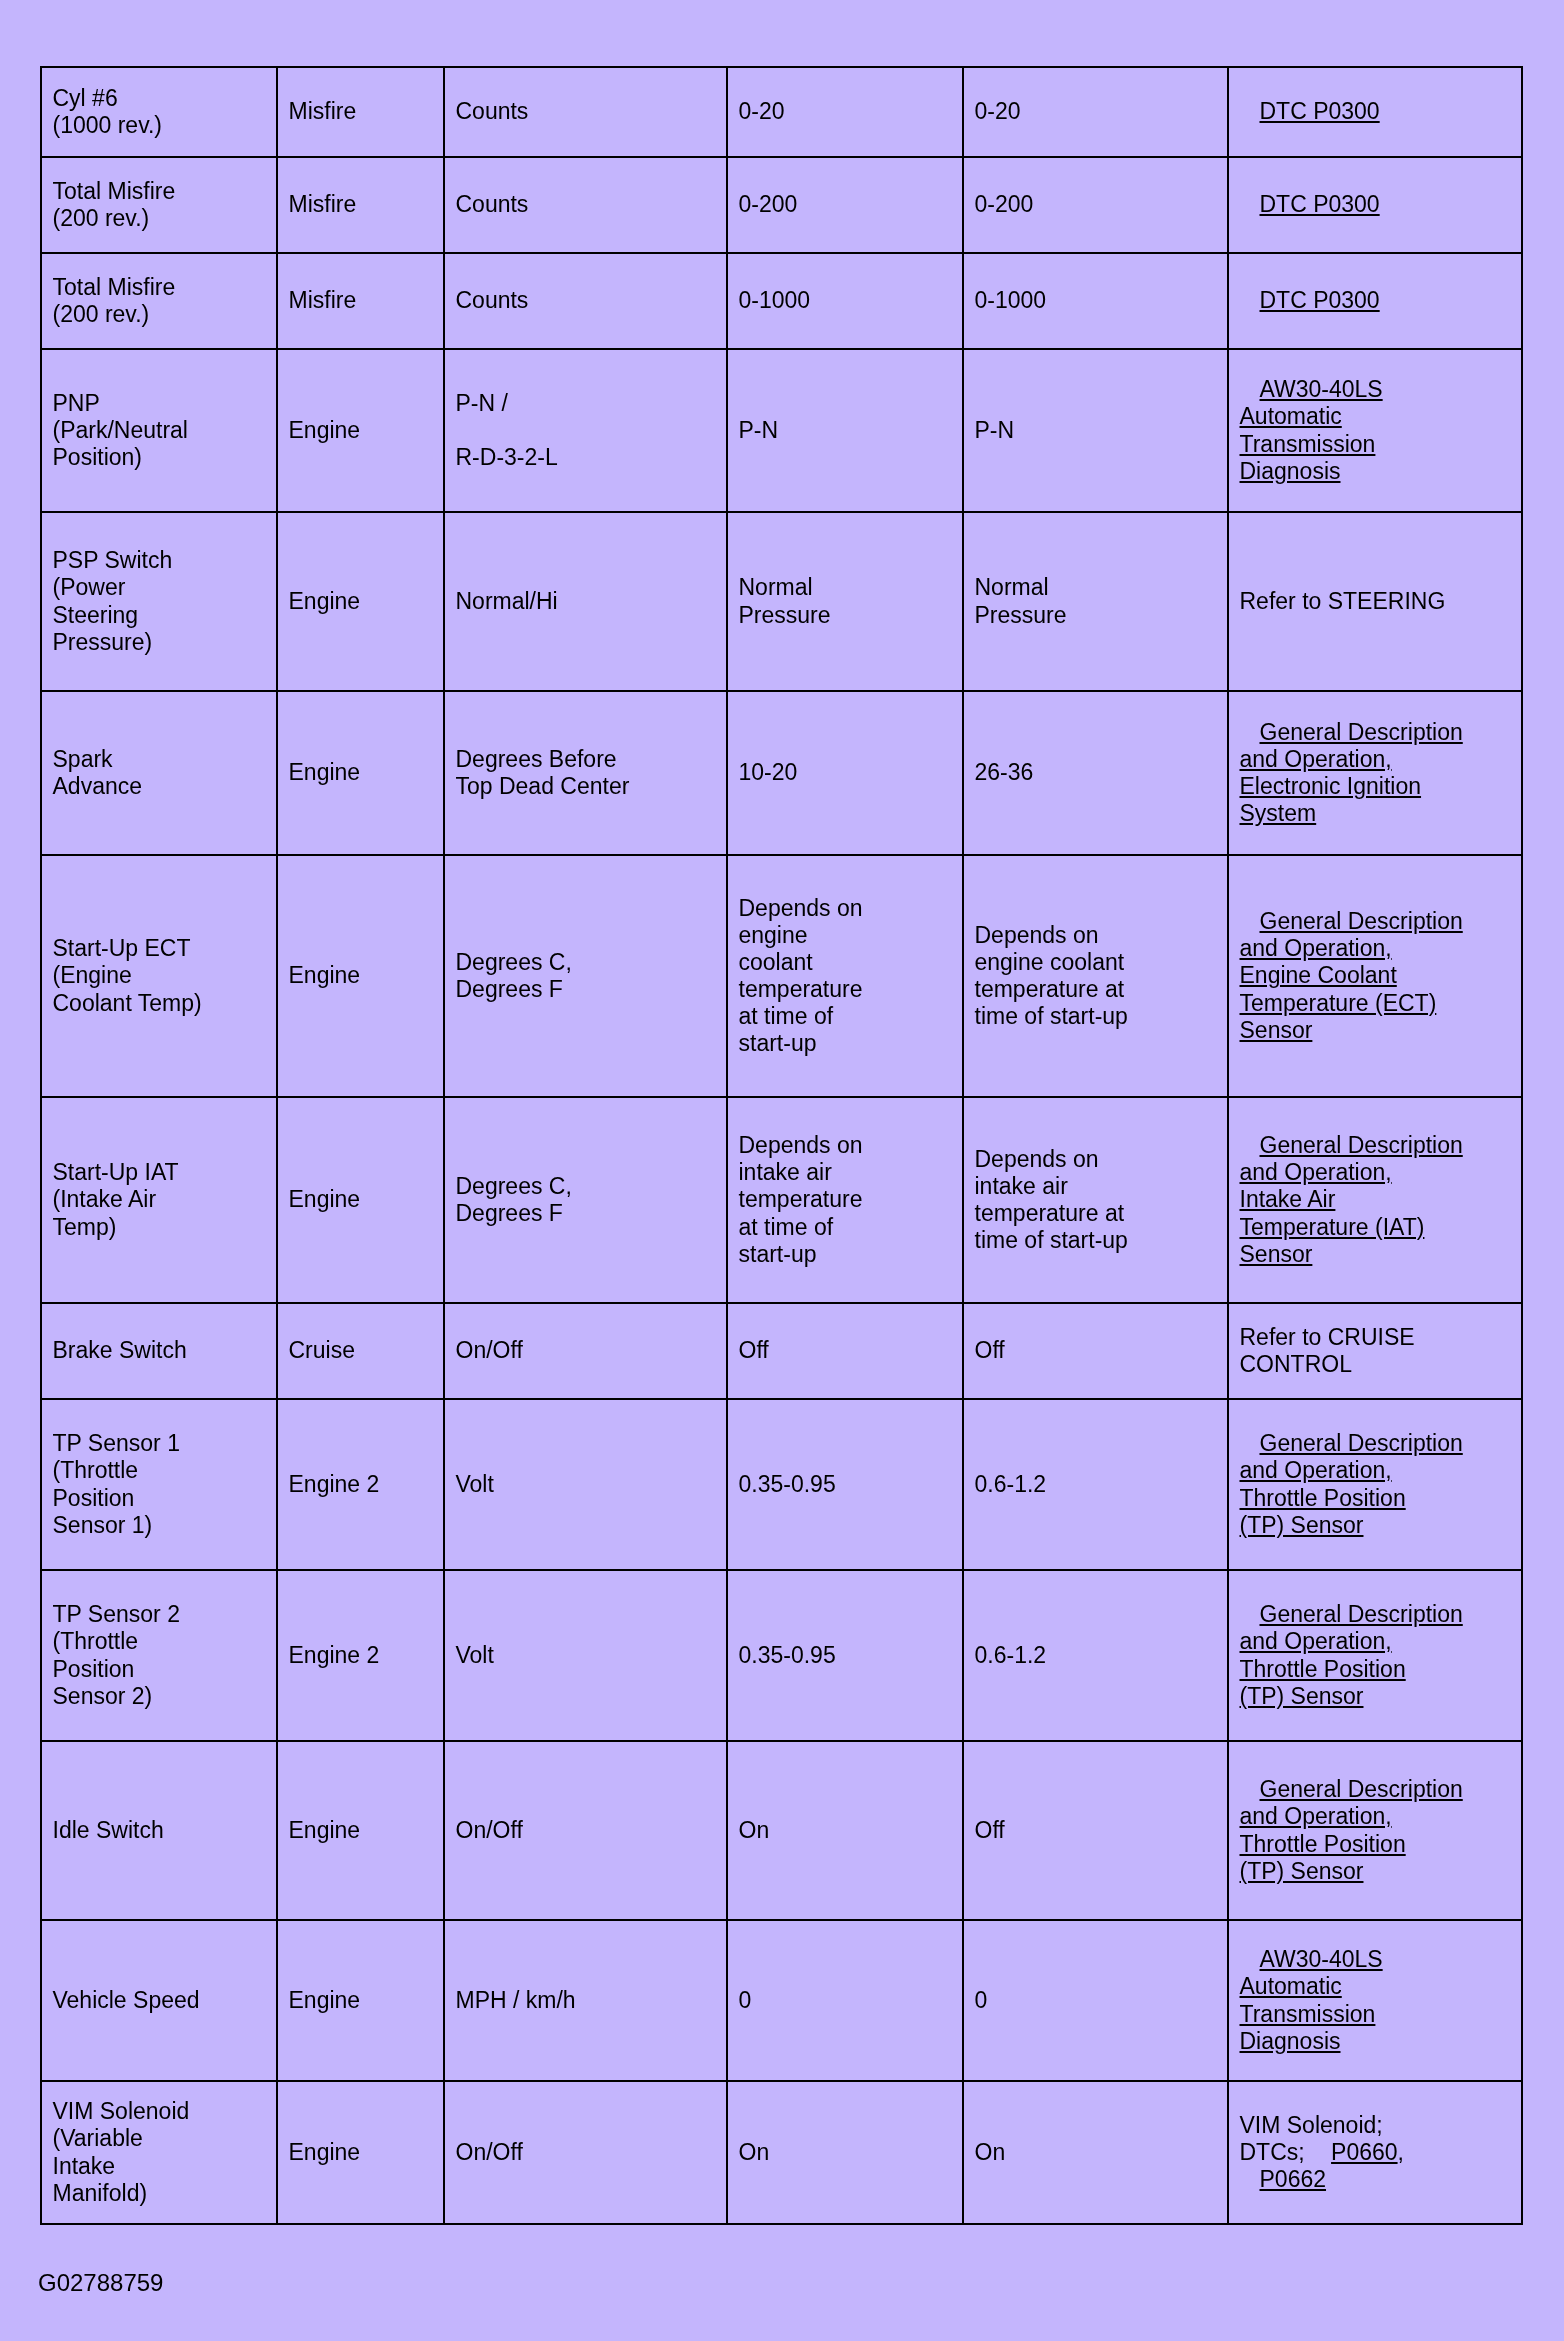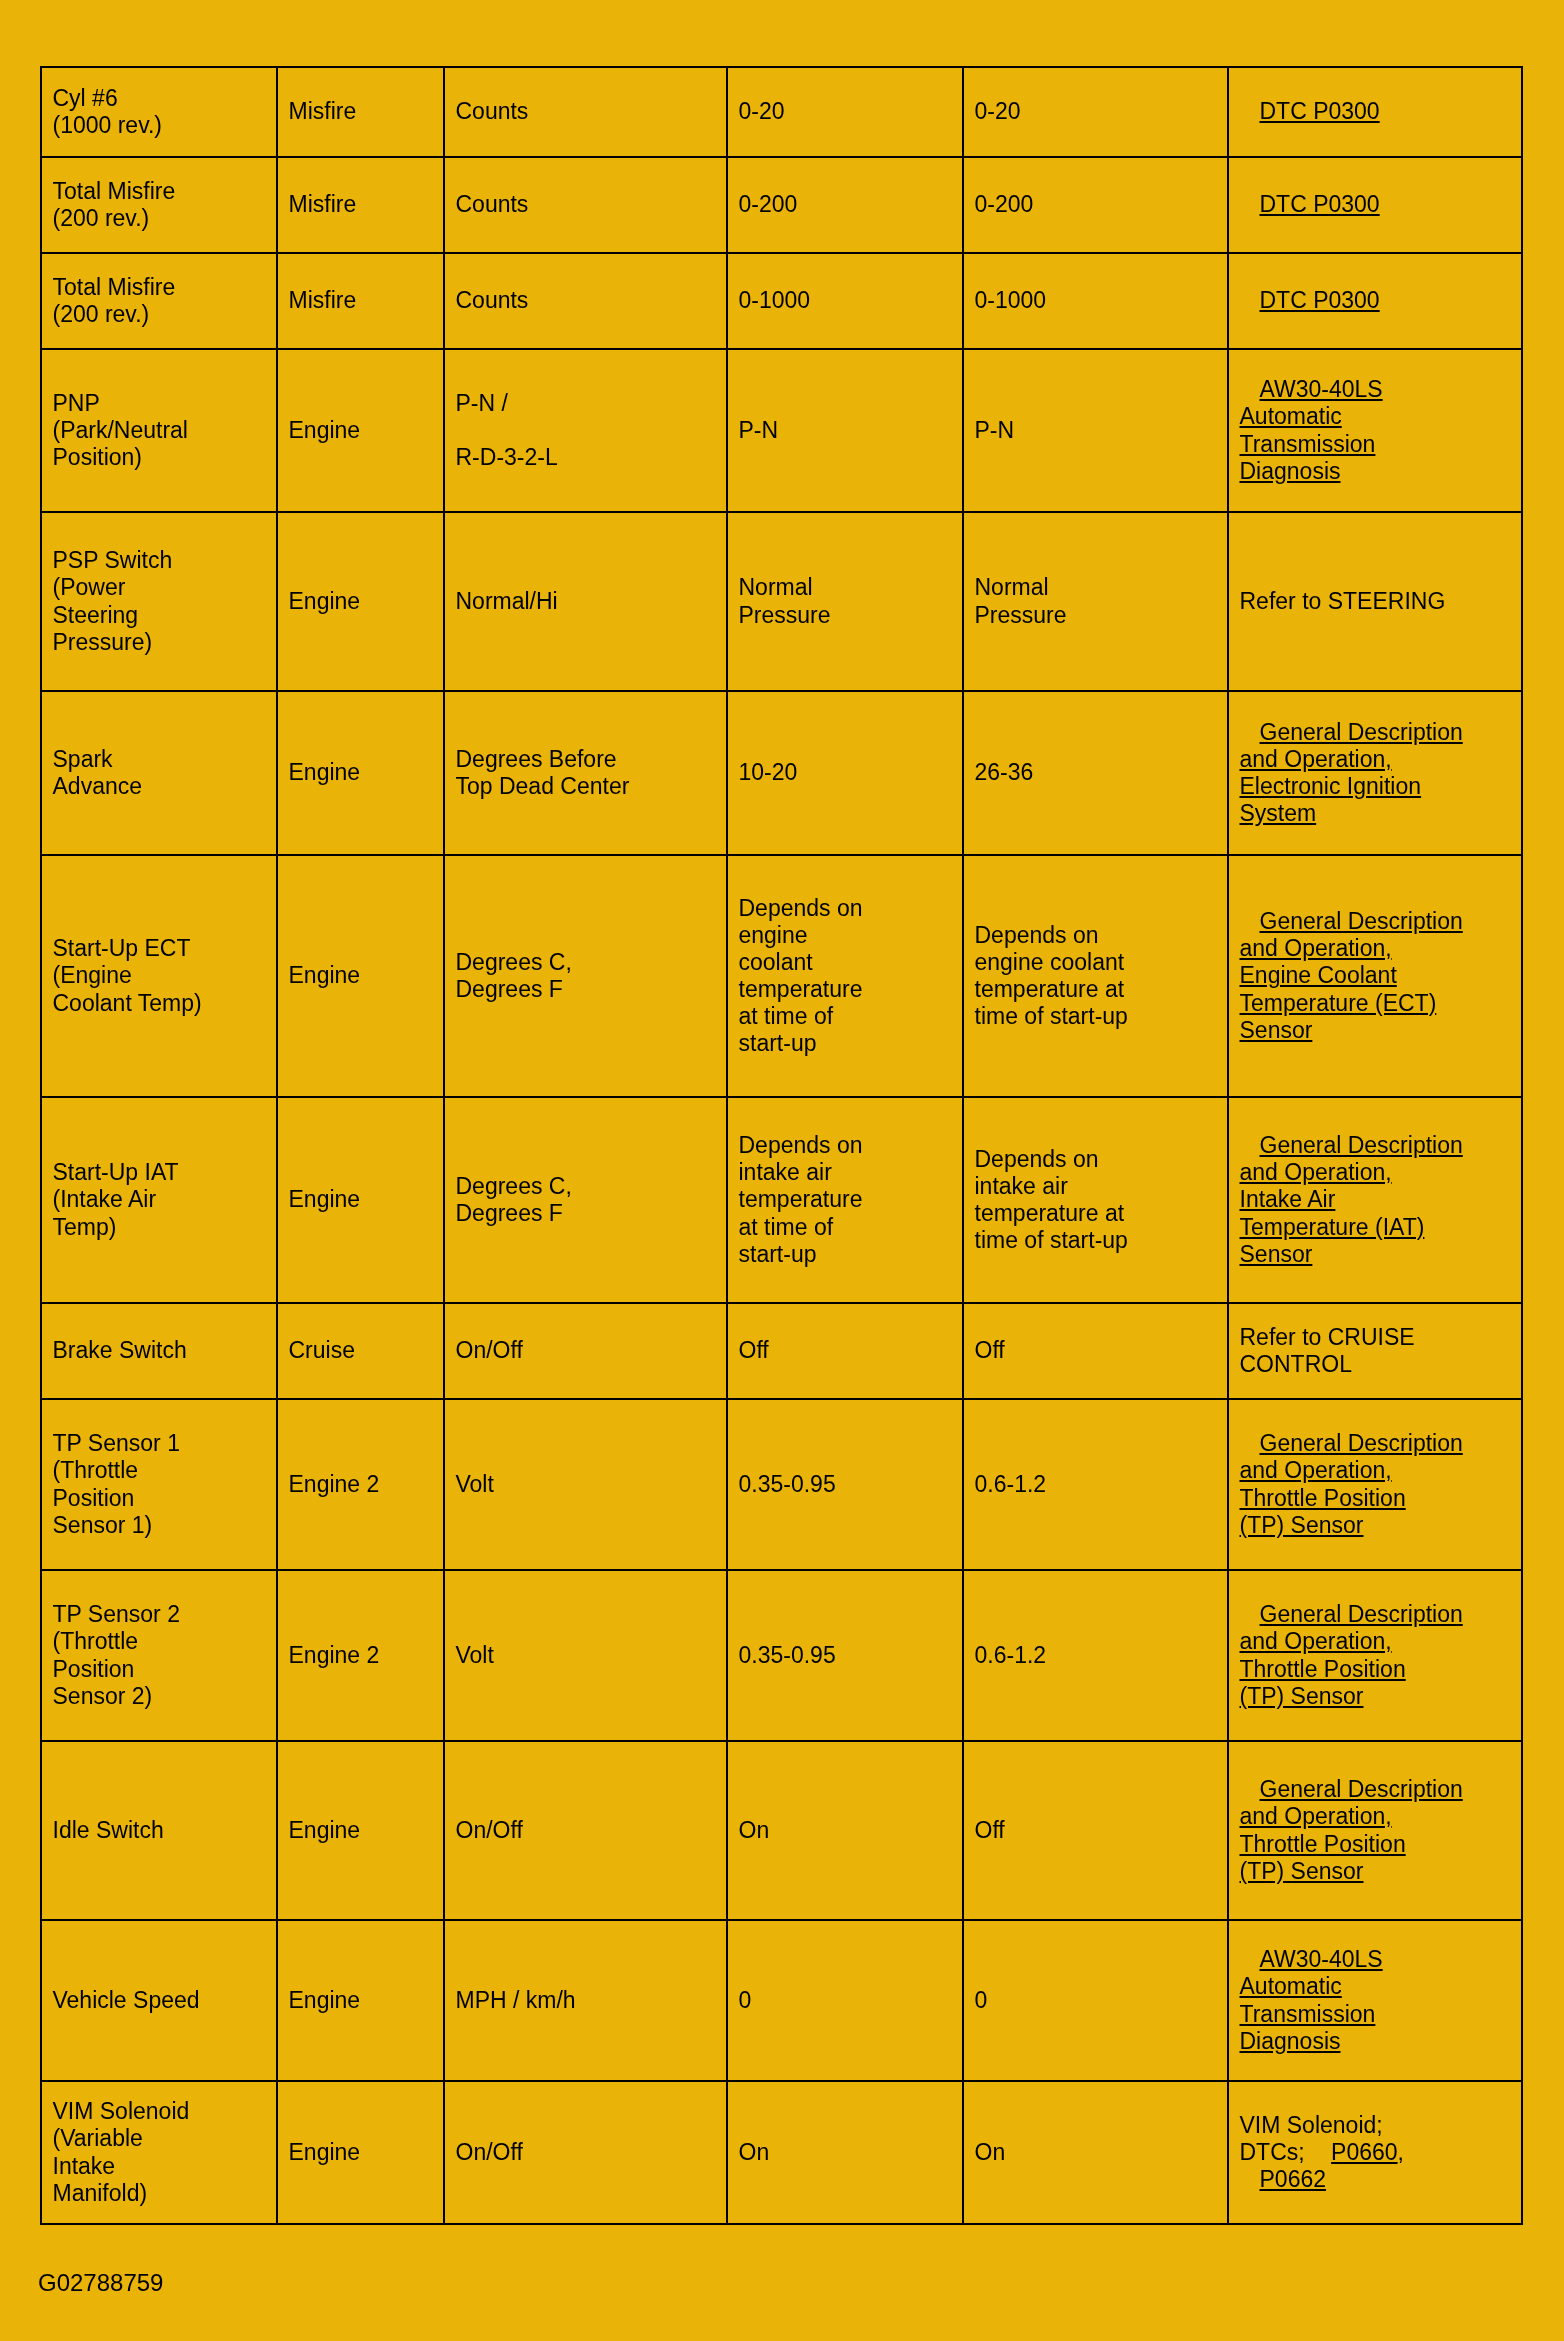--- a/index.html
+++ b/index.html
@@ -4,21 +4,21 @@
 <style>
   html, body {
     margin: 0;
     padding: 0;
     background: #ffffff;
   }
   .page {
     position: relative;
     width: 1565px;
     height: 2342px;
-    background: #eab308;
+    background: #c4b5fd;
     font-family: "Liberation Sans", sans-serif;
     color: #000000;
   }
   table.spec-table {
     position: absolute;
     left: 40px;
     top: 66px;
     width: 1481px;
     border-collapse: collapse;
     table-layout: fixed;

